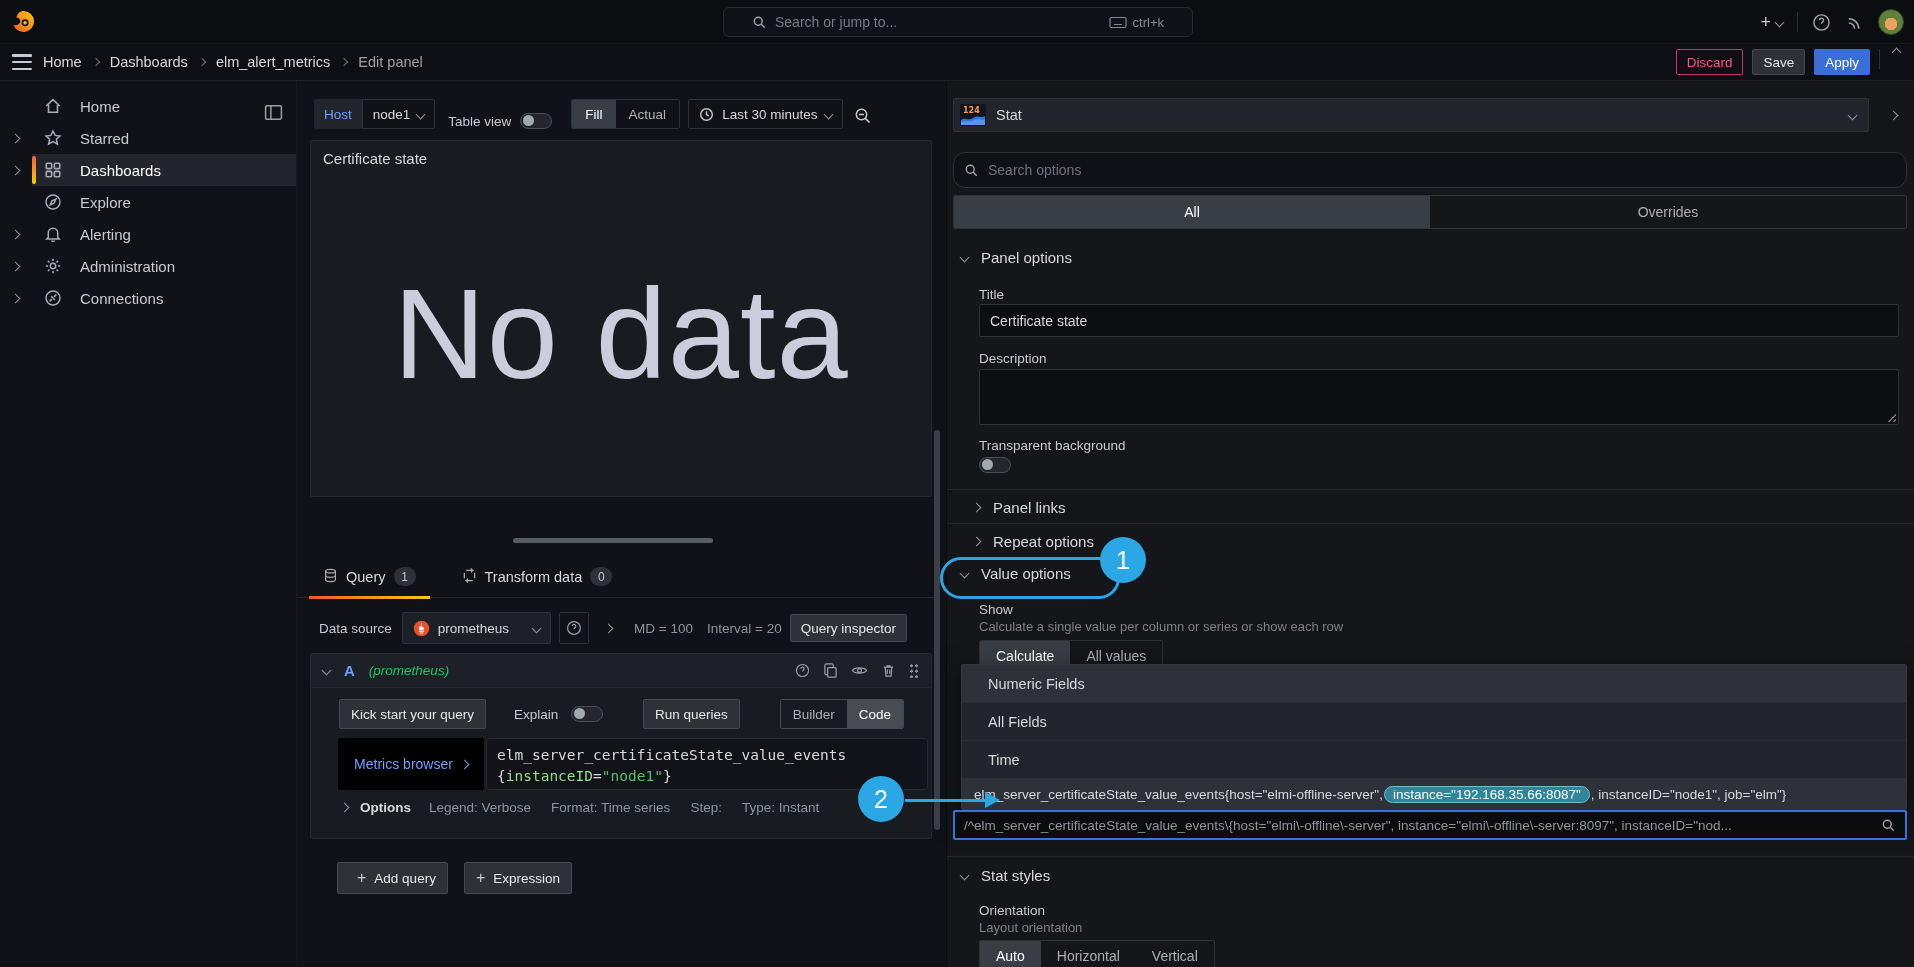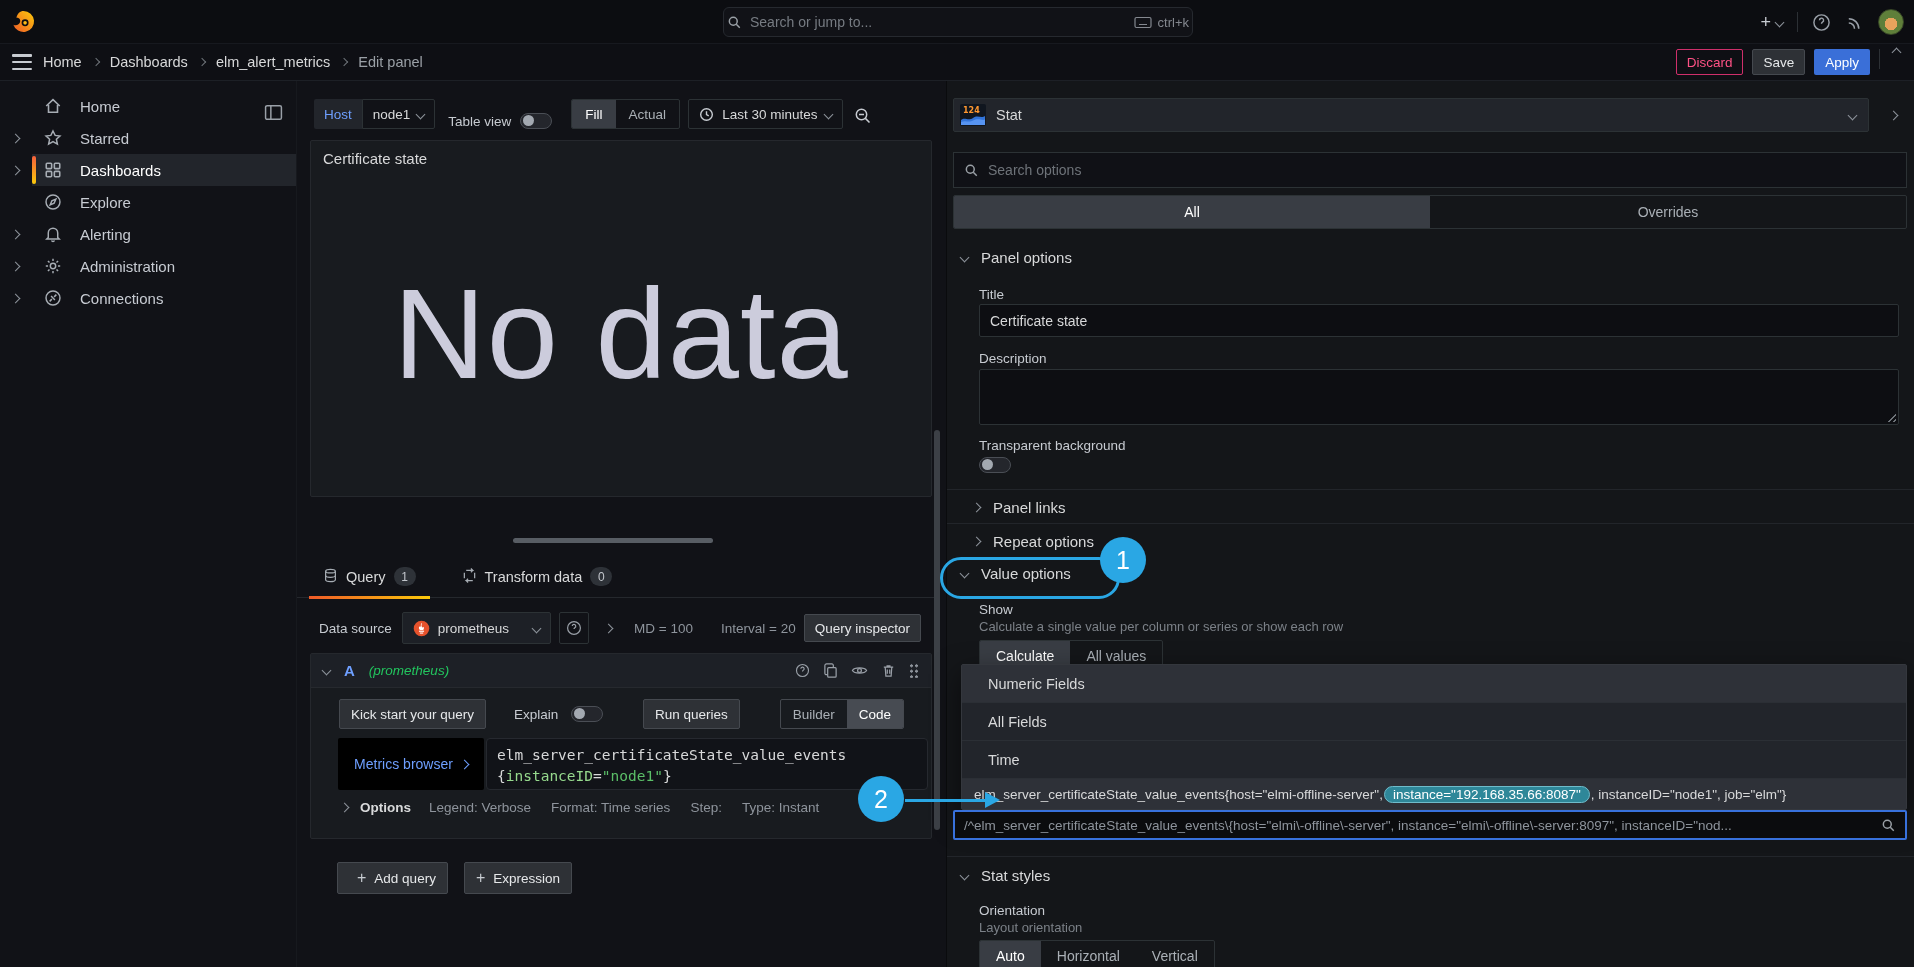--- a/index.html
+++ b/index.html
@@ -13,21 +13,21 @@
   .chev.up{transform:rotate(-135deg)}
   .chev.blue{border-color:#6e9fff}
   .toggle{width:32px;height:16px;border-radius:9px;background:#24262c;border:1px solid #4a4e55;position:relative;flex:none;cursor:pointer}
   .toggle::after{content:"";position:absolute;left:2px;top:1.2px;width:11px;height:11px;border-radius:50%;background:#a3a9b1}
   .ibtn svg,.icon svg{display:block}
   input,textarea{font-family:inherit;outline:none}
 
   
   .topbar{position:absolute;left:0;top:0;width:1914px;height:44px;background:#0c0d11;border-bottom:1px solid #17191f}
   .logo{position:absolute;left:10px;top:8px;width:27px;height:27px}
-  .searchbox{position:absolute;left:723px;top:7px;width:470px;height:30px;background:#111217;border:1px solid #26292f;border-radius:6px;display:flex;align-items:center;padding:0 3px;gap:8px}
+  .searchbox{position:absolute;left:723px;top:7px;width:470px;height:30px;background:#111217;border:1px solid #26292f;border-radius:6px;display:flex;align-items:center;padding:0 28px;gap:8px}
   .searchbox input{flex:1;background:transparent;border:0;color:#9aa0a6;font-size:14px}
   .searchbox input::placeholder{color:#767b82}
   .kbd-hint{display:flex;align-items:center;gap:6px;color:#84888f;font-size:13px}
   .top-right{position:absolute;right:10px;top:0;height:44px;display:flex;align-items:center;gap:14px}
   .plus-group{display:flex;align-items:center;gap:5px;color:#c7cbd1;font-size:18px;cursor:pointer}
   .vdiv{width:1px;height:20px;background:#2c3035}
 
   .avatar{width:26px;height:26px;border-radius:50%;background:radial-gradient(circle at 50% 58%,#e8a35c 0 34%,#5f7f3a 35%);border:1px solid #3a4a28;cursor:pointer}
 
   
@@ -80,21 +80,21 @@
   .etab.active::after{content:"";position:absolute;left:0;right:0;bottom:-1px;height:3px;background:linear-gradient(90deg,#f05a28,#fbca0a)}
   .etab .ticon{color:#a7adb4}
 
   .dsrow{position:absolute;left:22px;top:531px;height:32px;display:flex;align-items:center;font-size:13.5px}
   .dslabel{color:#c7cbd1;margin-right:10px}
   .dsselect{height:32px;display:flex;align-items:center;gap:8px;padding:0 10px;background:#1d2026;border:1px solid #2c3235;border-radius:2px;cursor:pointer;color:#d8d9da}
   .helpbox{margin-left:8px;width:30px;height:32px;border:1px solid #2c3235;border-radius:2px;display:flex;align-items:center;justify-content:center;cursor:pointer;color:#9aa0a8}
   .dsrow .chev{margin-left:16px}
   .dim{color:#8e949c}
   .dsrow .dim1{margin-left:22px}
-  .dsrow .dim2{margin-left:28px}
+  .dsrow .dim2{margin-left:14px}
   .qinspector{margin-left:8px;height:28px;display:flex;align-items:center;padding:0 10px;background:#2e3136;border:1px solid #45494f;border-radius:2px;color:#e6e8ea;cursor:pointer}
 
   .qcard{position:absolute;left:13px;top:572px;width:622px;height:186px;background:#181b1f;border:1px solid #25282d;border-radius:2px}
   .qhead{height:34px;background:#1d2026;border-bottom:1px solid #26292e;display:flex;align-items:center;padding:0 12px;gap:14px}
   .qref{color:#6e9fff;font-size:15px;font-weight:700}
   .qds{color:#22c55e;font-size:13.5px;font-style:italic}
   .qicons{margin-left:auto;display:flex;align-items:center;gap:13px;color:#9aa0a8}
   .qicons .ibtn{cursor:pointer}
   .grip{width:10px;height:15px;background-image:radial-gradient(#8e949c 1.2px,transparent 1.4px);background-size:5px 5.5px;cursor:grab}
   .qrow2{display:flex;align-items:center;margin:11px 27px 0 28px}
@@ -120,21 +120,21 @@
   .plus{font-size:16px;color:#c7cbd1;line-height:1}
 
   .vscroll{position:absolute;left:637px;top:349px;width:6px;height:400px;border-radius:3px;background:#3c4046;cursor:pointer}
 
   
   .rightpane{position:absolute;left:946px;top:81px;width:968px;height:886px;background:#141619;border-left:1px solid #0a0b0d}
   .rp{position:absolute}
   .vizbox{left:6px;top:17px;width:916px;height:34px;background:#22252b;border:1px solid #2c3235;border-radius:2px;display:flex;align-items:center;gap:10px;padding:0 12px 0 6px;cursor:pointer}
   .vizbox .vname{font-size:14.5px;color:#d8d9da;flex:1}
   .rp-collapse{right:8px;top:22px;width:26px;height:24px;display:flex;align-items:center;justify-content:center;cursor:pointer}
-  .rpsearch{left:6px;top:71px;width:954px;height:36px;background:#101116;border:1px solid #2c3235;border-radius:0;display:flex;align-items:center;gap:9px;padding:0 10px}
+  .rpsearch{left:6px;top:71px;width:954px;height:36px;background:#101116;border:1px solid #2c3235;border-radius:12px;display:flex;align-items:center;gap:9px;padding:0 10px}
   .rpsearch input{flex:1;background:transparent;border:0;color:#9aa0a6;font-size:14px}
   .rpsearch input::placeholder{color:#6e7379}
   .rptabs{left:6px;top:114px;width:954px;height:34px;border:1px solid #2c3235;border-radius:2px;display:flex;overflow:hidden}
   .rptab{flex:1;display:flex;align-items:center;justify-content:center;font-size:14px;color:#aab0b6;cursor:pointer}
   .rptab.active{background:#393d44;color:#fff}
 
   .sechead{display:flex;align-items:center;gap:13px;font-size:15px;color:#d8d9da;font-weight:500;cursor:pointer}
   .fieldlabel{font-size:13.5px;color:#c7cbd1;font-weight:500}
   .fielddesc{font-size:13px;color:#7b8087}
   .tinput{background:#0d0e12;border:1px solid #2c3235;border-radius:2px;color:#d8d9da;font-size:14px;padding:0 10px}

